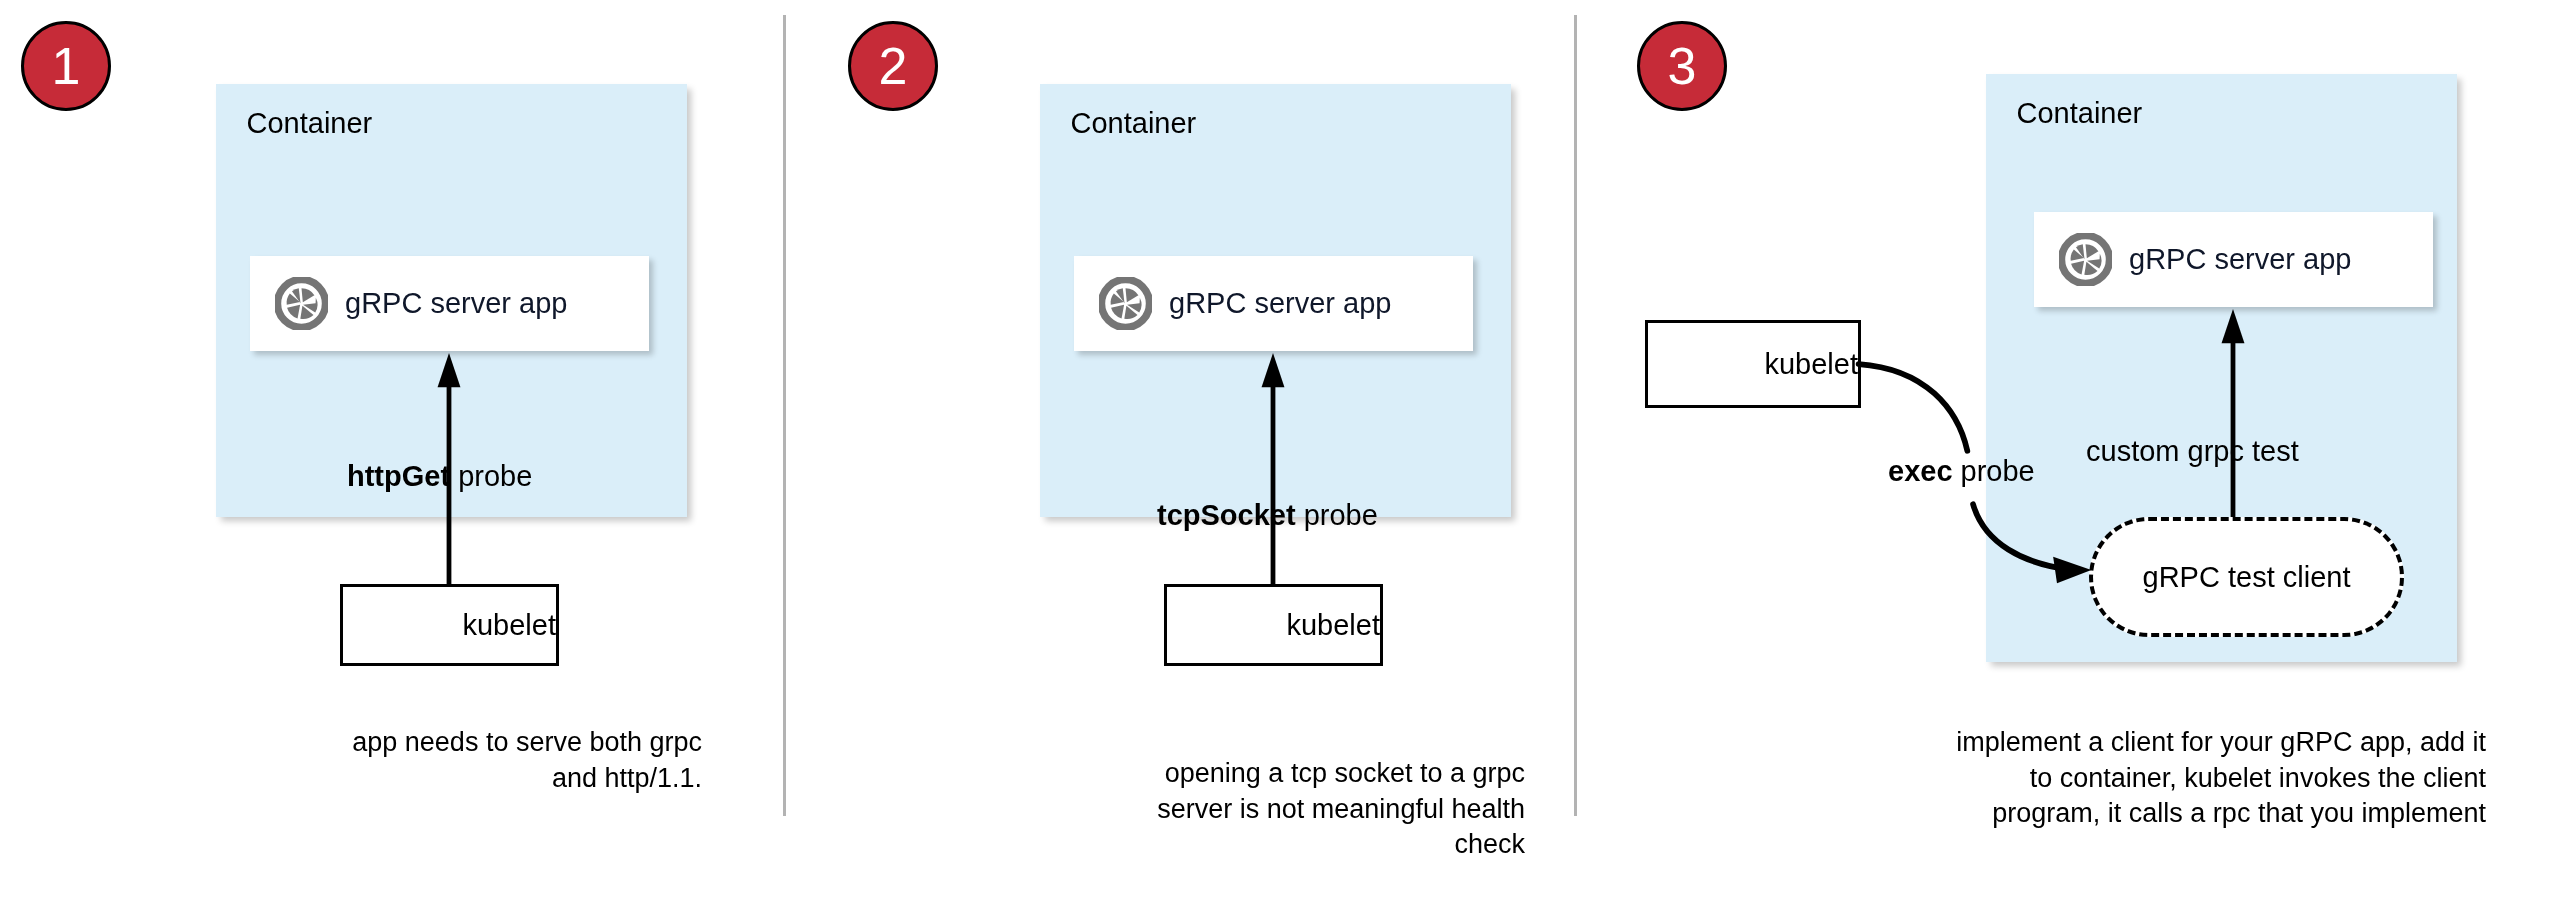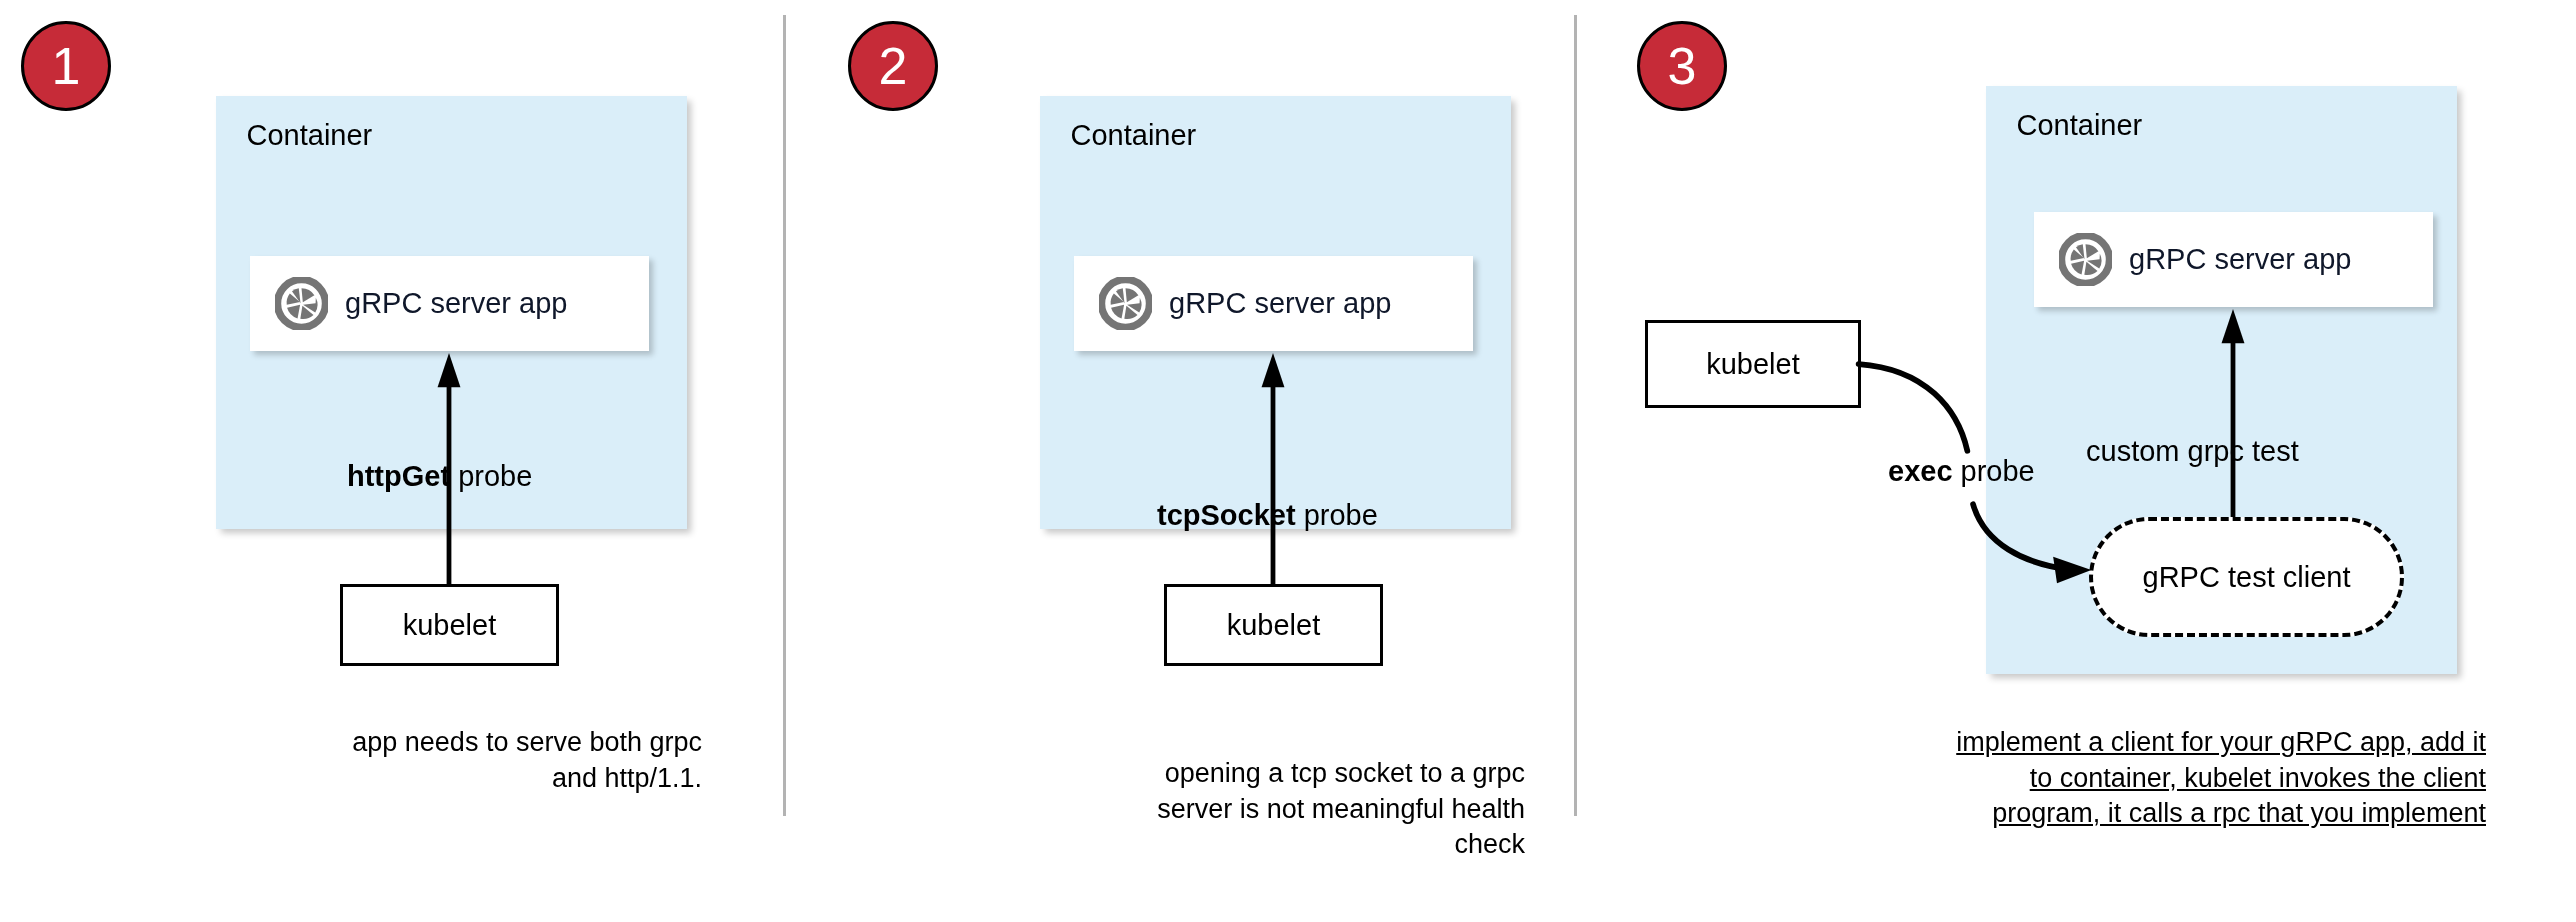--- a/index.html
+++ b/index.html
@@ -31,21 +31,20 @@
     font-size:52px;
     font-weight:400;
     line-height:1;
   }
 
   .container-box{
     position:absolute;
     background:#daeef9;
     box-shadow:4.8px 4.8px 6.7px rgba(0,0,0,0.22);
     box-sizing:border-box;
-    margin-top:12px;
   }
   .container-label{
     position:absolute;
     left:30.5px;top:23px;
     font-size:29px;
     color:#000;
     white-space:nowrap;
   }
 
   .app-box{
@@ -64,21 +63,21 @@
     flex:0 0 auto;
     width:53px;height:53px;
     margin-left:25px;margin-right:17px;
   }
 
   .kubelet-box{
     position:absolute;
     background:#ffffff;
     border:3.8px solid #000000;
     box-sizing:border-box;
-    display:flex;align-items:center;justify-content:center;
+    display:flex;align-items:center;justify-content:flex-end;
     font-size:29px;
     color:#000;
   }
 
   .probe-label{
     position:absolute;
     font-size:29px;
     white-space:nowrap;
     color:#000;
     background:transparent;
@@ -242,18 +241,18 @@
   <svg class="arrow-svg" style="left:1851px;top:363px;width:267px;height:229px;" viewBox="0 0 280 240">
     <path d="M8 1 C 78 6 112 48 122 92" fill="none" stroke="#000" stroke-width="6" stroke-linecap="round"></path>
     <path d="M128 148 C 140 190 182 210 226 216" fill="none" stroke="#000" stroke-width="6" stroke-linecap="round"></path>
     <polygon points="252,217 212,203 216,231" fill="#000"></polygon>
   </svg>
 
   <div class="probe-label" style="left:1888px;top:455px;">
     <b>exec</b><span> probe</span>
   </div>
 
-  <div class="caption" style="left:1818px;top:725px;width:668px;text-decoration:underline;">implement a client for your gRPC app, add it
+  <div class="caption" style="left:1818px;top:725px;width:668px;">implement a client for your gRPC app, add it
 to container, kubelet invokes the client
 program, it calls a rpc that you implement</div>
 
 </div>
 
 
 </body></html>

